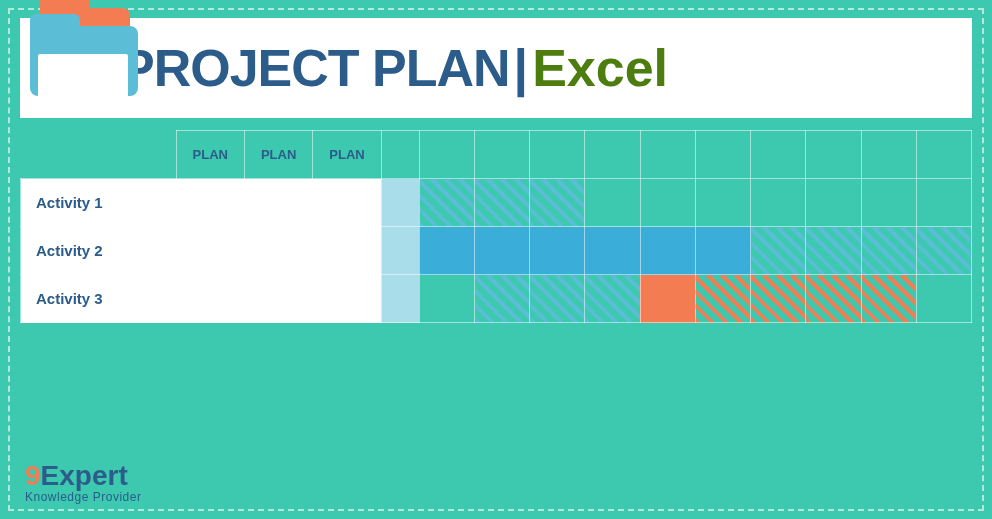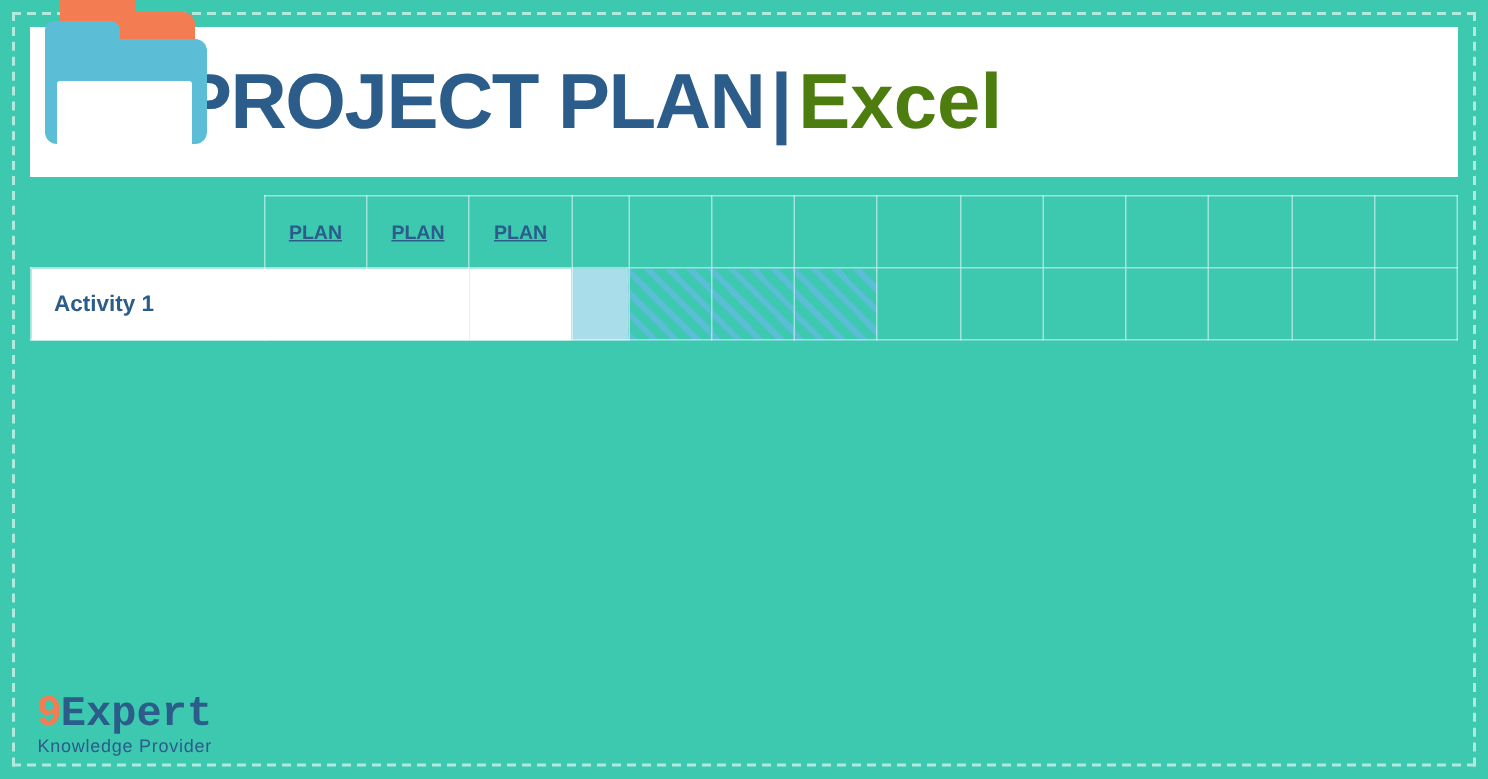--- a/index.html
+++ b/index.html
@@ -136,21 +136,20 @@
 
     
     .header-row th {
       background: transparent;
       color: #2b5c8a;
       font-weight: bold;
       font-size: 13px;
       text-align: center;
       vertical-align: middle;
       border: 1px solid rgba(255,255,255,0.5);
-      text-decoration: underline;
     }
     .header-row th.empty {
       background: transparent;
       border: none;
     }
 
     
     .activity-label {
       background: white;
       color: #2b5c8a;
@@ -209,21 +208,20 @@
     }
     .logo-9 {
       font-size: 28px;
       font-weight: 900;
       color: #f47c52;
     }
     .logo-expert {
       font-size: 28px;
       font-weight: 900;
       color: #2b5c8a;
-      font-family: Liberation Mono, monospace;
     }
     .logo-subtitle {
       font-size: 12px;
       color: #2b5c8a;
       font-weight: normal;
       letter-spacing: 0.5px;
       margin-top: -2px;
     }
   </style>
 </head>
@@ -297,21 +295,55 @@
         <td class="stripe-blue"></td>
         <td class="teal-cell"></td>
         <td class="teal-cell"></td>
         <td class="teal-cell"></td>
         <td class="teal-cell"></td>
         <td class="teal-cell"></td>
         <td class="teal-cell"></td>
         <td class="teal-cell"></td>
       </tr>
 
-
+      <tr>
+        <td class="activity-label">Activity 2</td>
+        <td class="plan-cell"></td>
+        <td class="plan-cell"></td>
+        <td class="plan-cell"></td>
+        <td class="light-blue-cell"></td>
+        <td class="solid-blue"></td>
+        <td class="solid-blue"></td>
+        <td class="solid-blue"></td>
+        <td class="solid-blue"></td>
+        <td class="solid-blue"></td>
+        <td class="solid-blue"></td>
+        <td class="stripe-blue"></td>
+        <td class="stripe-blue"></td>
+        <td class="stripe-blue"></td>
+        <td class="stripe-blue"></td>
+      </tr>
+
+      <tr>
+        <td class="activity-label">Activity 3</td>
+        <td class="plan-cell"></td>
+        <td class="plan-cell"></td>
+        <td class="plan-cell"></td>
+        <td class="light-blue-cell"></td>
+        <td class="teal-cell"></td>
+        <td class="stripe-blue"></td>
+        <td class="stripe-blue"></td>
+        <td class="stripe-blue"></td>
+        <td class="solid-orange"></td>
+        <td class="stripe-orange"></td>
+        <td class="stripe-orange"></td>
+        <td class="stripe-orange"></td>
+        <td class="stripe-orange"></td>
+        <td class="teal-cell"></td>
+      </tr>
 
     </tbody>
   </table>
 </div>
 
 <div class="logo-area">
   <div class="logo-main">
     <span class="logo-9">9</span>
     <span class="logo-expert">Expert</span>
   </div>

